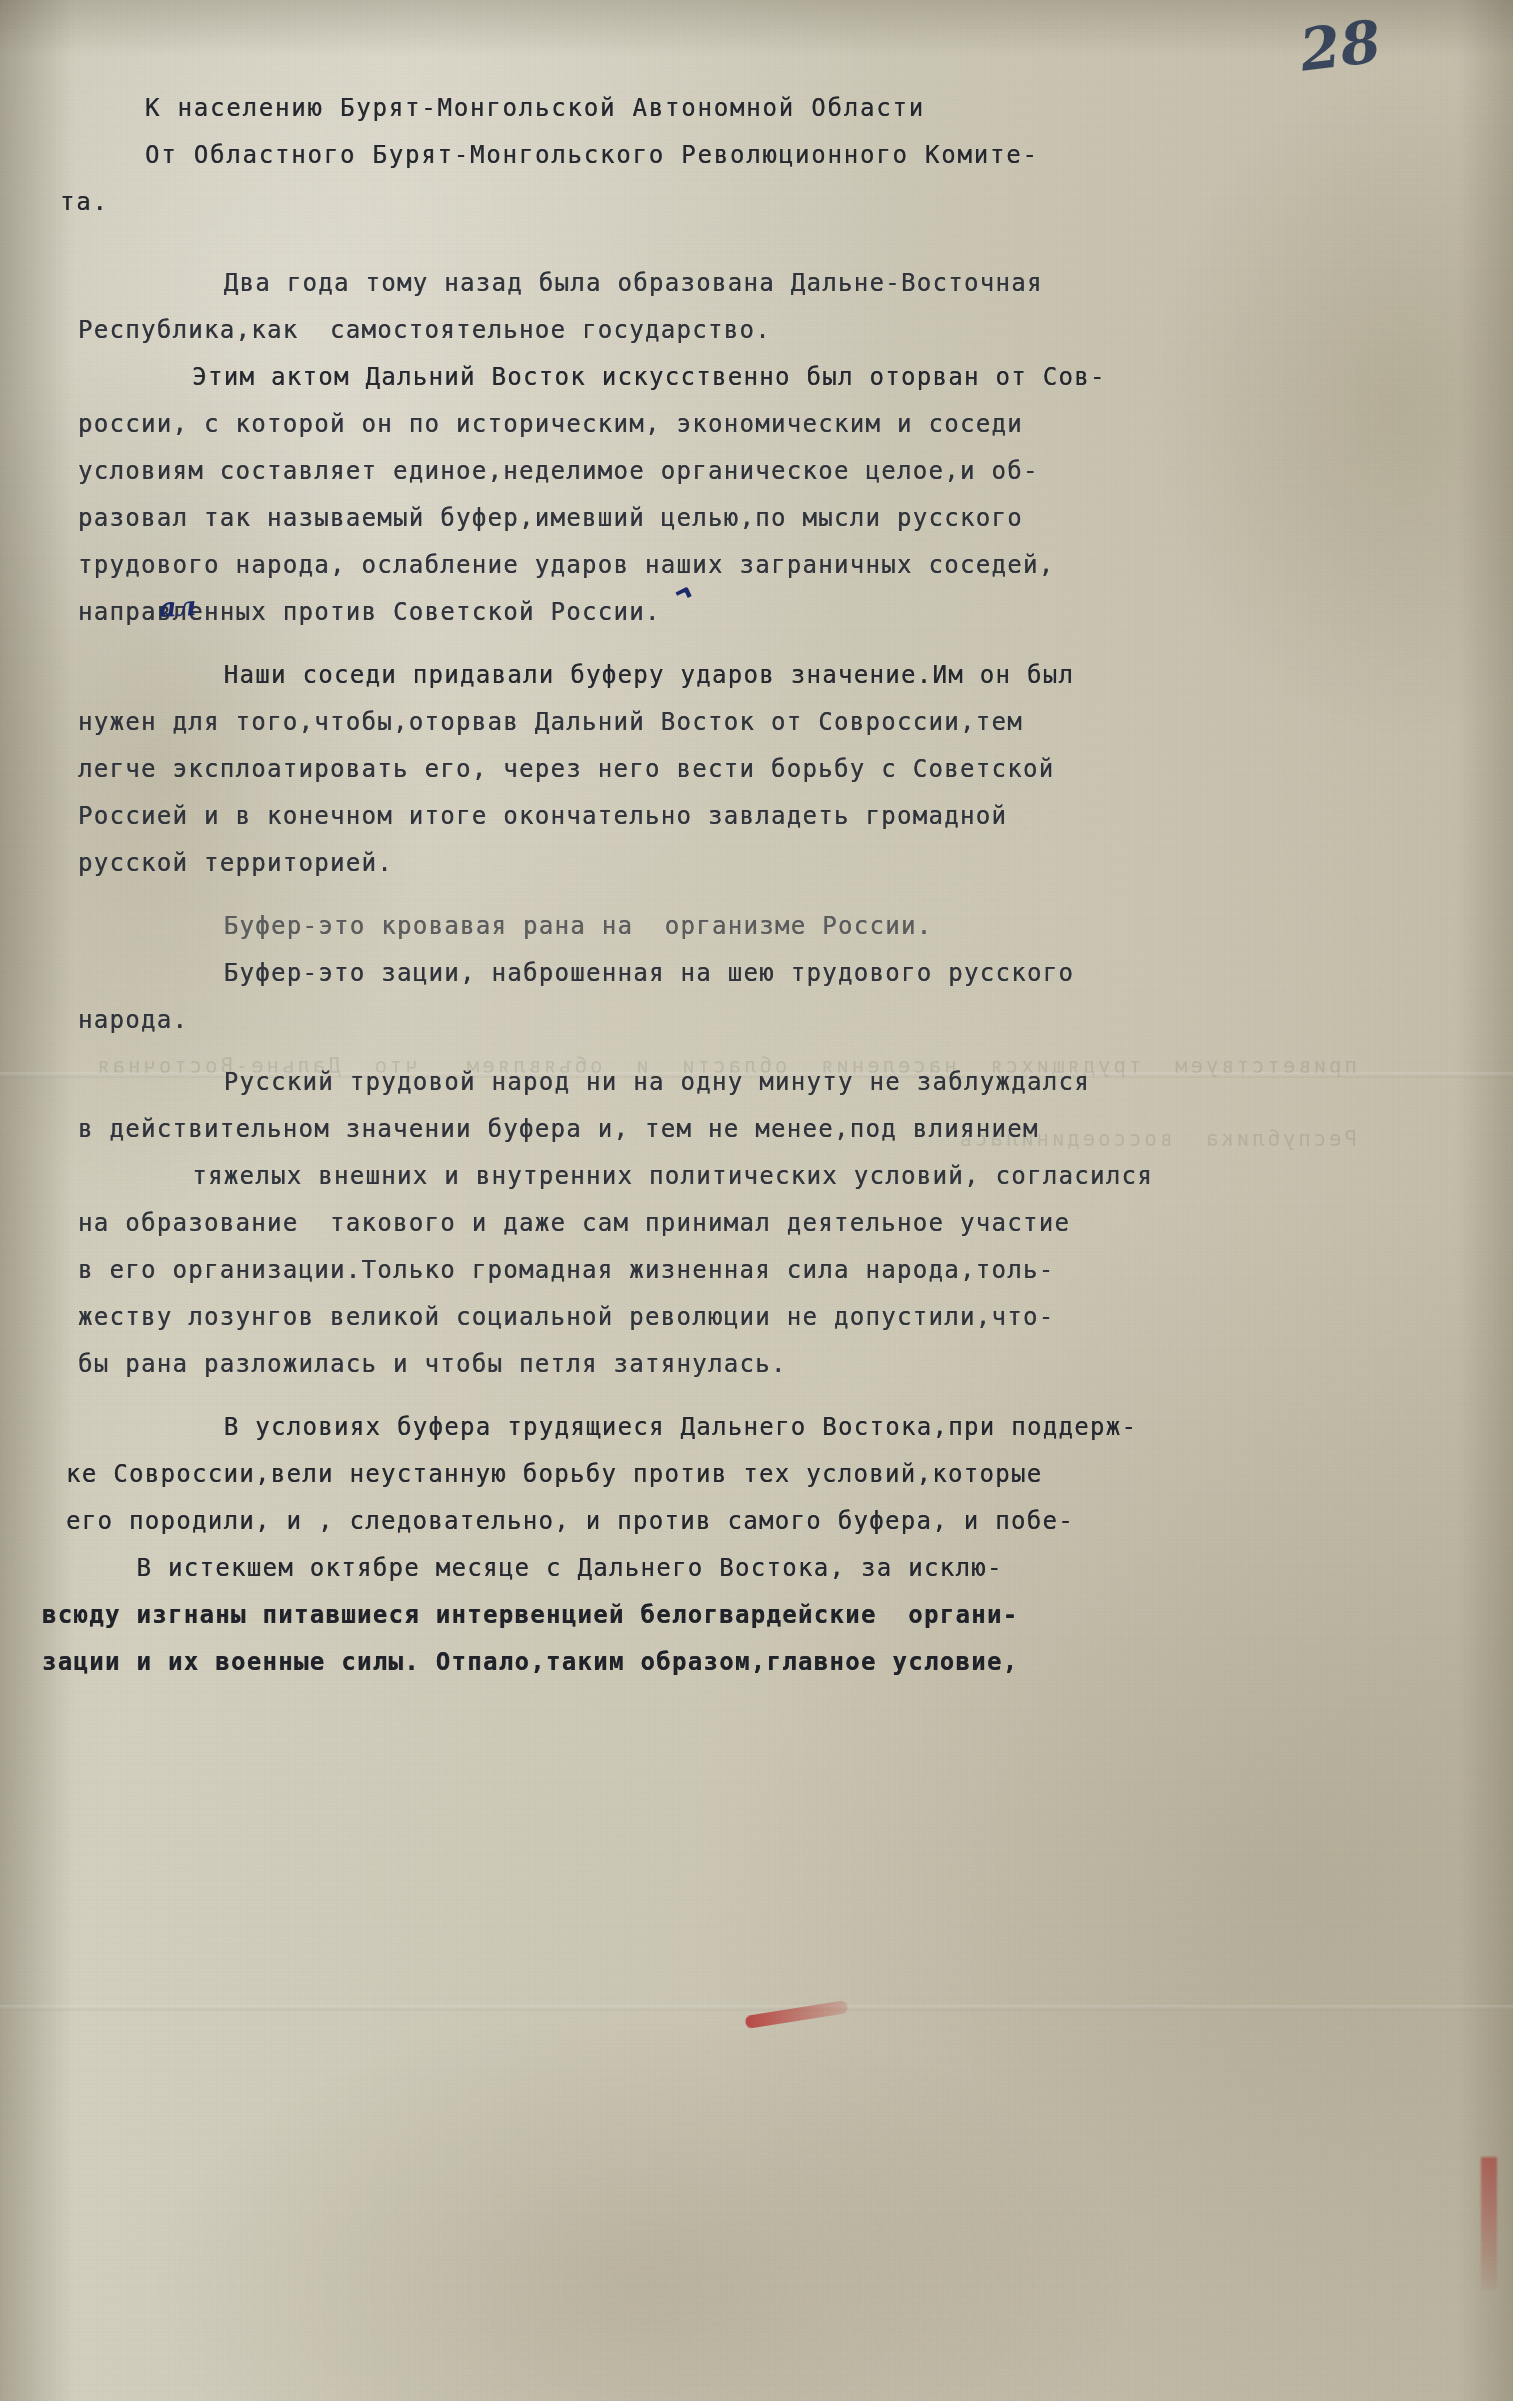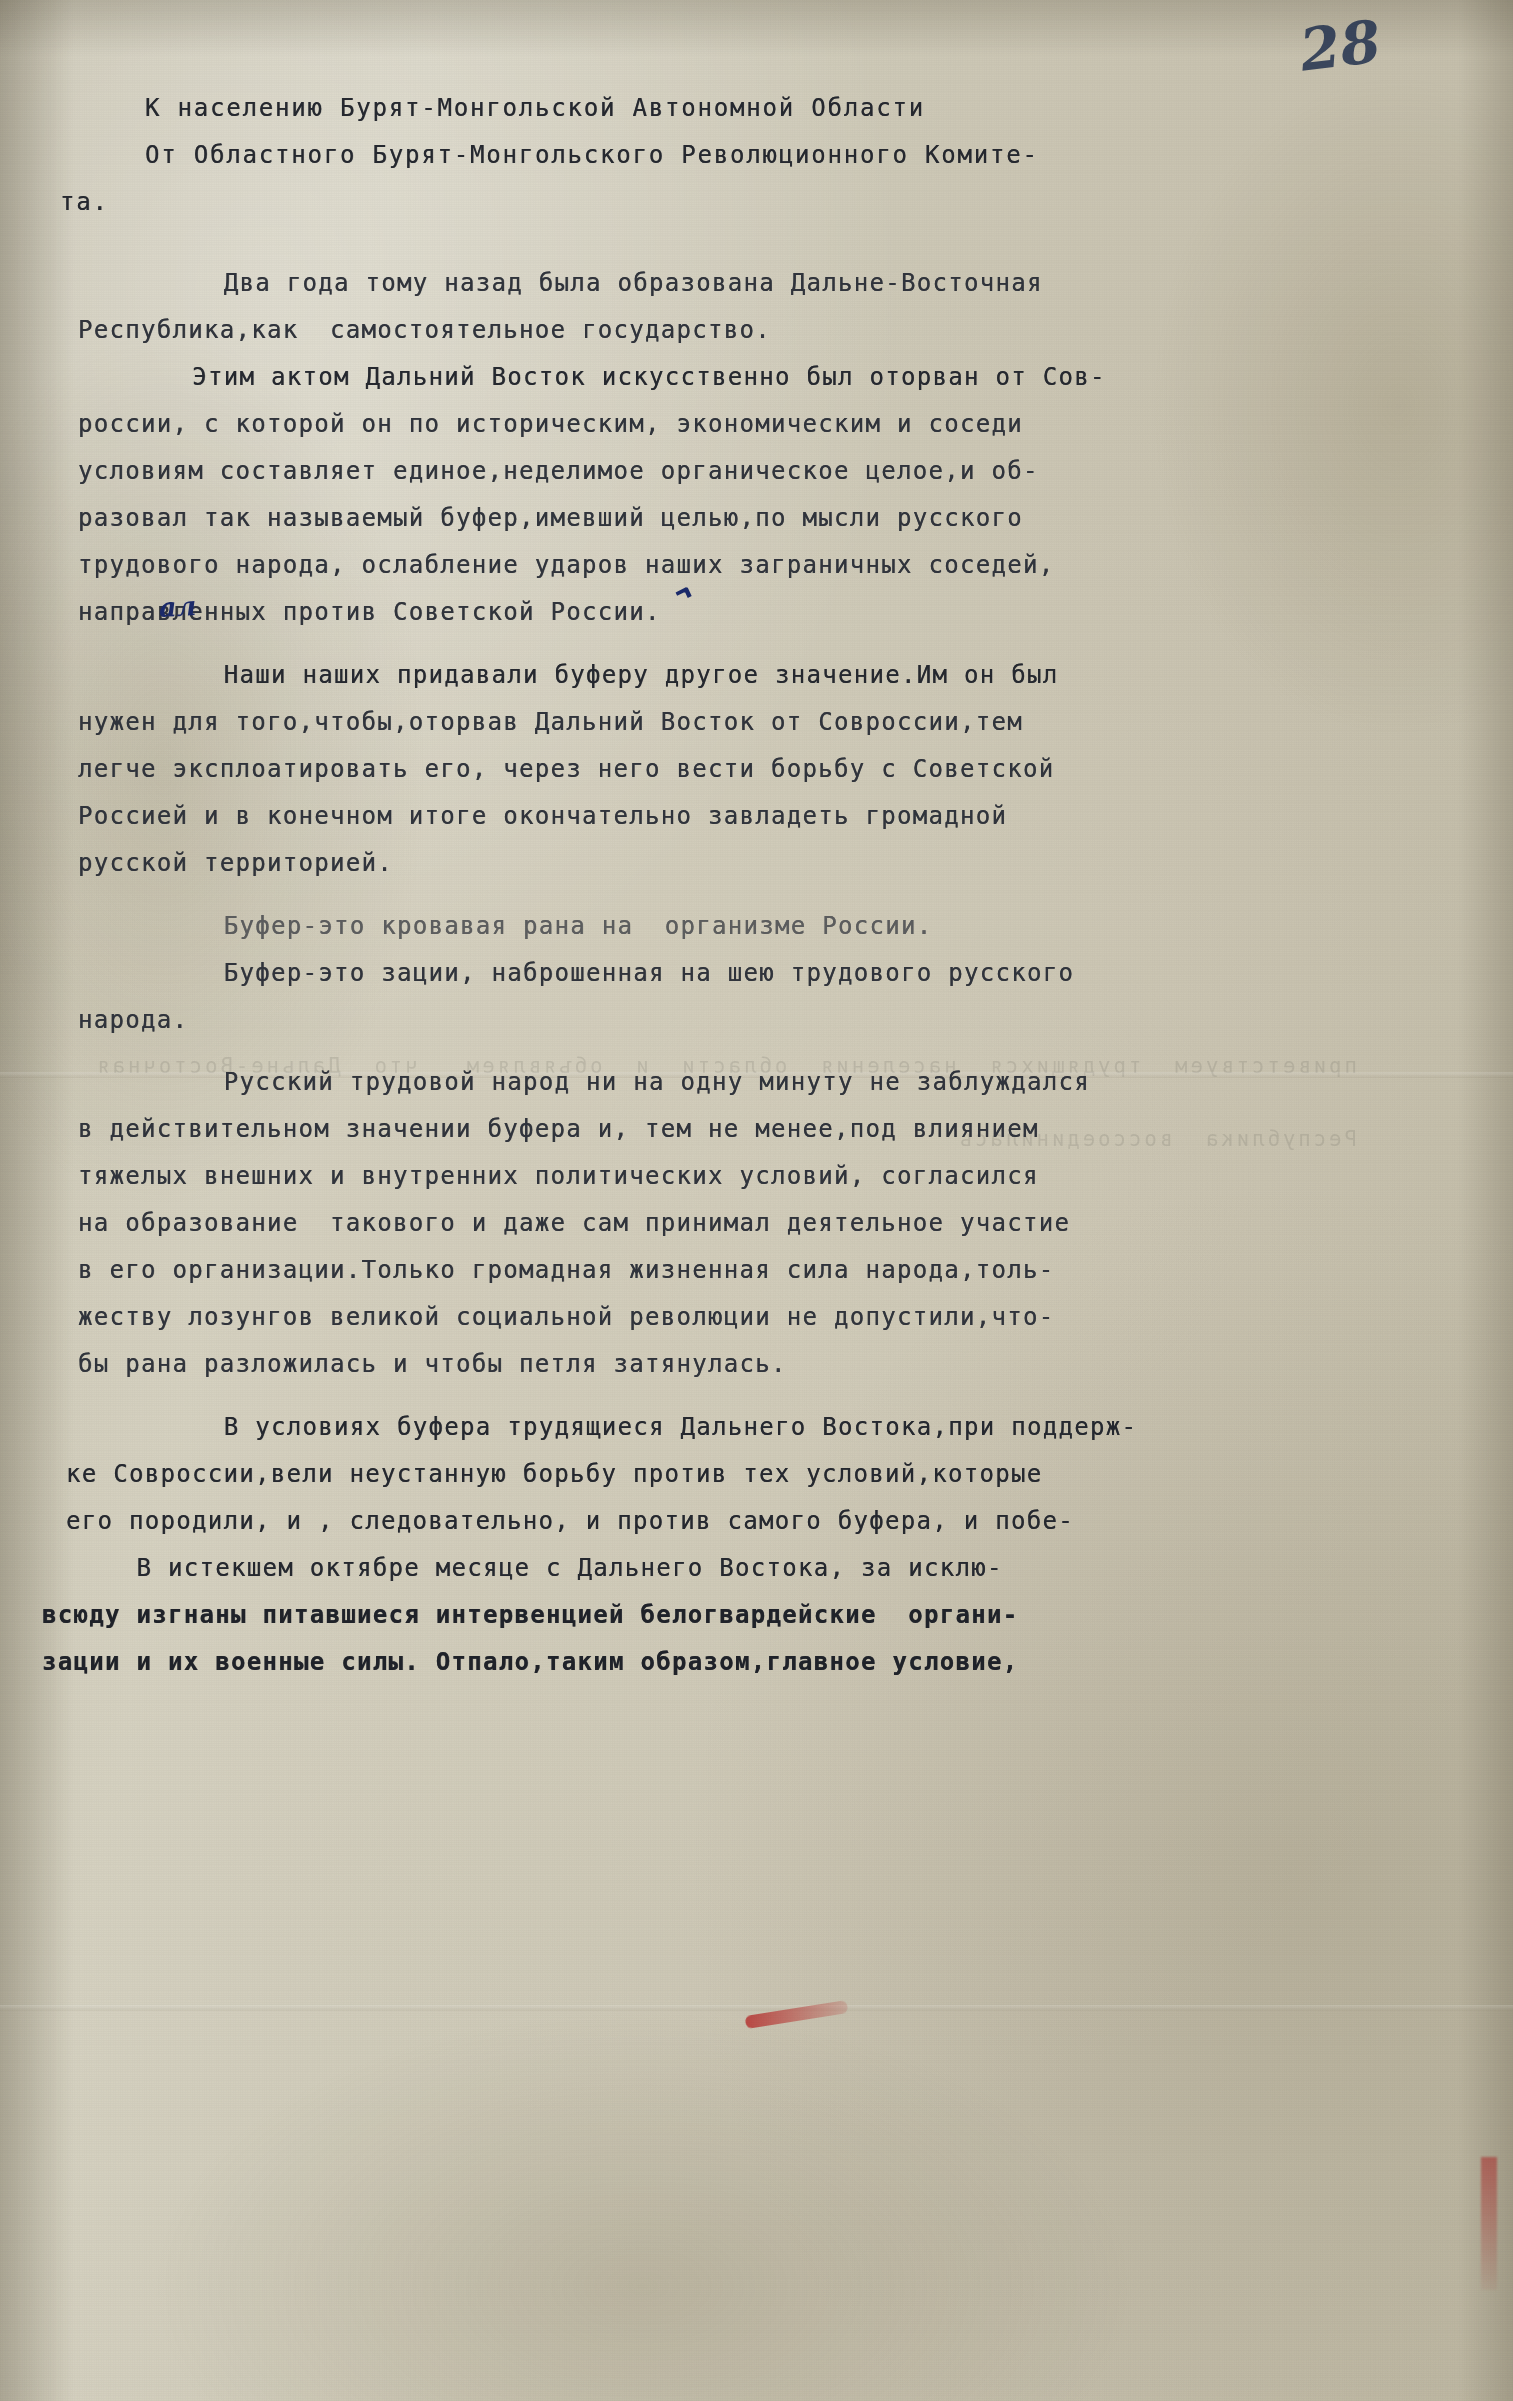--- a/index.html
+++ b/index.html
@@ -206,21 +206,21 @@
       <div class="line" style="margin-left:-67px;">россии, с которой он по историческим, экономическим и соседи</div>
       <div class="line" style="margin-left:-67px;">условиям составляет единое,неделимое органическое целое,и об-</div>
       <div class="line" style="margin-left:-67px;">разовал так называемый буфер,имевший целью,по мысли русского</div>
       <div class="line" style="margin-left:-67px;">трудового народа, ослабление ударов наших заграничных соседей,</div>
       <div class="line" style="margin-left:-67px;">направленных против Советской России.</div>
     </div>
 
     <div class="gap-sm"></div>
 
     <div>
-      <div class="line dark">     Наши наших придавали буферу другое значение.Им он был</div>
+      <div class="line dark">     Наши соседи придавали буферу ударов значение.Им он был</div>
       <div class="line" style="margin-left:-67px;">нужен для того,чтобы,оторвав Дальний Восток от Совроссии,тем</div>
       <div class="line" style="margin-left:-67px;">легче эксплоатировать его, через него вести борьбу с Советской</div>
       <div class="line" style="margin-left:-67px;">Россией и в конечном итоге окончательно завладеть громадной</div>
       <div class="line" style="margin-left:-67px;">русской территорией.</div>
     </div>
 
     <div class="gap-sm"></div>
 
     <div>
       <div class="line light">     Буфер-это кровавая рана на  организме России.</div>
@@ -229,21 +229,21 @@
     <div>
       <div class="line">     Буфер-это зации, наброшенная на шею трудового русского</div>
       <div class="line" style="margin-left:-67px;">народа.</div>
     </div>
 
     <div class="gap-sm"></div>
 
     <div>
       <div class="line">     Русский трудовой народ ни на одну минуту не заблуждался</div>
       <div class="line" style="margin-left:-67px;">в действительном значении буфера и, тем не менее,под влиянием</div>
-      <div class="line" style="margin-left:-67px;">тяжелых внешних и внутренних политических условий, согласился</div>
+      <div class="line" style="margin-left:-67px;text-align:right;">тяжелых внешних и внутренних политических условий, согласился</div>
       <div class="line" style="margin-left:-67px;">на образование  такового и даже сам принимал деятельное участие</div>
       <div class="line" style="margin-left:-67px;">в его организации.Только громадная жизненная сила народа,толь-</div>
       <div class="line" style="margin-left:-67px;">жеству лозунгов великой социальной революции не допустили,что-</div>
       <div class="line" style="margin-left:-67px;">бы рана разложилась и чтобы петля затянулась.</div>
     </div>
 
     <div class="gap-sm"></div>
 
     <div>
       <div class="line dark">     В условиях буфера трудящиеся Дальнего Востока,при поддерж-</div>

